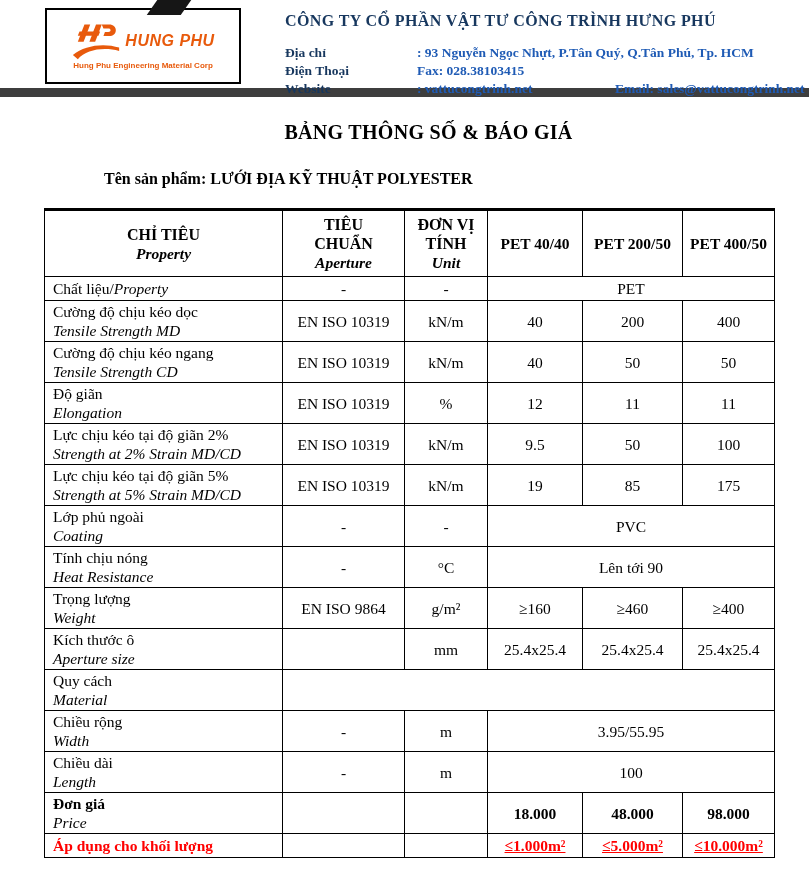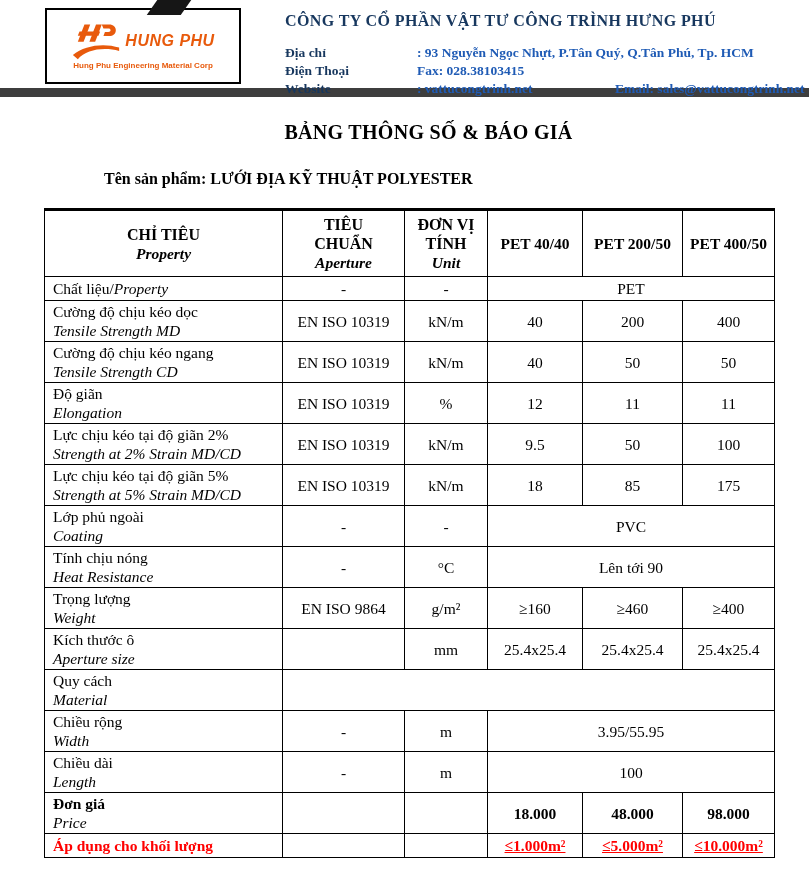--- a/index.html
+++ b/index.html
@@ -199,21 +199,21 @@
         <td class="ctr">100</td>
       </tr>
 
       <tr>
         <td class="prop">
           <span class="vn">Lực chịu kéo tại độ giãn 5%</span>
           <span class="en">Strength at 5% Strain MD/CD</span>
         </td>
         <td class="ctr">EN ISO 10319</td>
         <td class="ctr">kN/m</td>
-        <td class="ctr">18</td>
+        <td class="ctr">19</td>
         <td class="ctr">85</td>
         <td class="ctr">175</td>
       </tr>
 
       <tr>
         <td class="prop">
           <span class="vn">Lớp phủ ngoài</span>
           <span class="en">Coating</span>
         </td>
         <td class="ctr">-</td>

